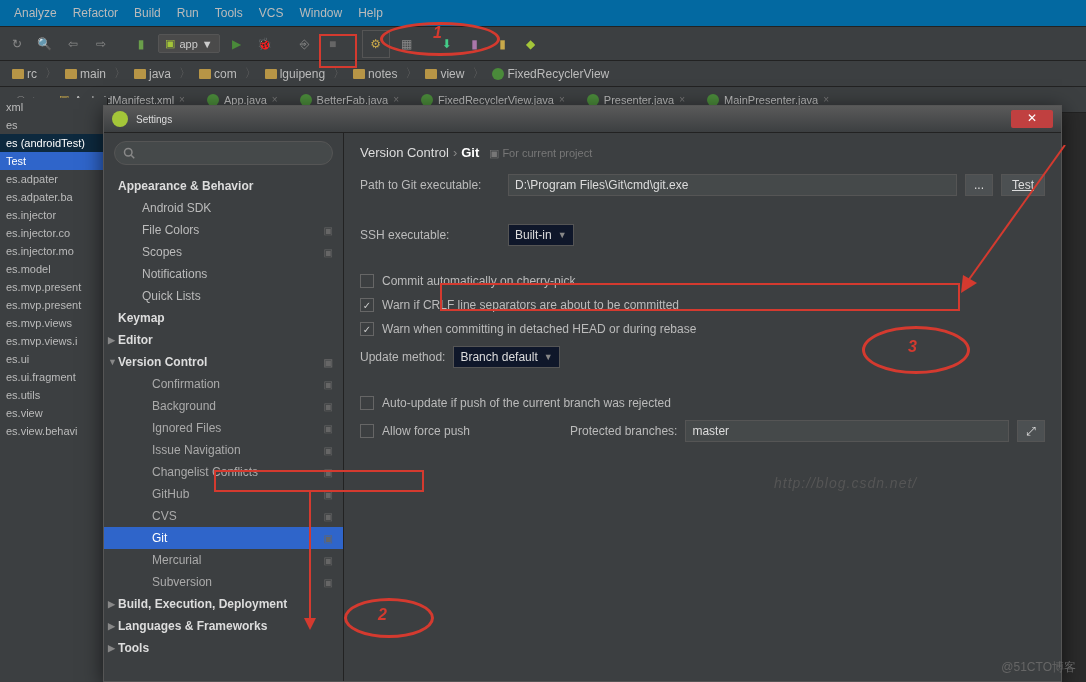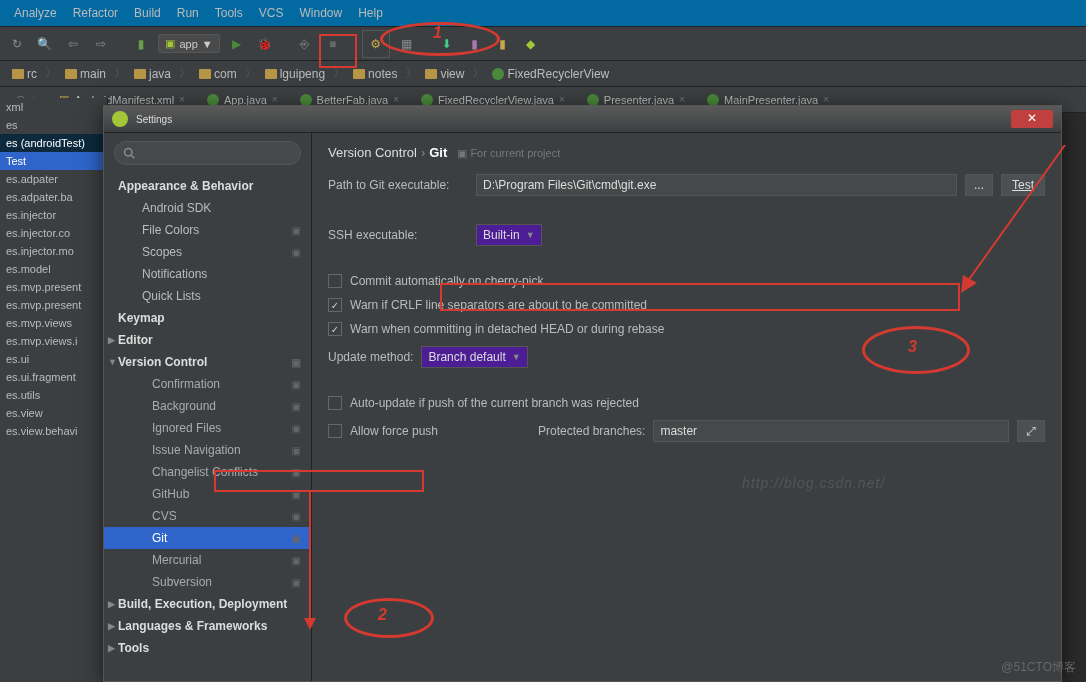--- a/index.html
+++ b/index.html
@@ -22,40 +22,40 @@
 .side-panel { position:absolute; left:0; top:98px; width:108px; background:#3c3f41; bottom:0; border-right:1px solid #222; }
 .side-panel .item { padding:3px 6px; color:#bbb; font-size:11px; white-space:nowrap; overflow:hidden; text-overflow:ellipsis; }
 .side-panel .item.sel1 { background:#0d293e; color:#fff; }
 .side-panel .item.sel2 { background:#2f65ca; color:#fff; }
 .dialog { position:absolute; left:103px; top:105px; right:24px; bottom:0; background:#3c3f41; border:1px solid #555; box-shadow:0 4px 20px rgba(0,0,0,0.6); display:flex; flex-direction:column; }
 .dialog-title { background:linear-gradient(#5a5a5a,#3c3f41); padding:4px 8px; display:flex; align-items:center; border-bottom:1px solid #222; }
 .dialog-title .logo { width:16px; height:16px; background:#a4c639; border-radius:50%; margin-right:8px; }
 .dialog-title .txt { color:#ddd; font-size:10px; flex:1; }
 .dialog-title .close { background:#c04040; color:#fff; width:42px; height:18px; text-align:center; line-height:16px; border-radius:2px; font-size:12px; cursor:pointer; }
 .dialog-body { flex:1; display:flex; }
-.settings-nav { width:208px; border-right:1px solid #222; display:flex; flex-direction:column; padding-top:8px; }
+.settings-nav { width:240px; border-right:1px solid #222; display:flex; flex-direction:column; padding-top:8px; }
 .search-box { margin:0 10px 10px; background:#45494a; border:1px solid #555; border-radius:12px; height:24px; display:flex; align-items:center; padding:0 8px; }
 .search-box svg { width:12px; height:12px; }
 .nav-item { padding:4px 10px 4px 24px; color:#bbb; cursor:pointer; position:relative; font-size:12px; display:flex; align-items:center; }
 .nav-item.hdr { font-weight:bold; color:#ddd; padding-left:14px; }
 .nav-item.hdr .arrow { position:absolute; left:4px; color:#888; font-size:9px; }
 .nav-item.child { padding-left:38px; }
 .nav-item.child2 { padding-left:48px; color:#aaa; }
 .nav-item.sel { background:#2f65ca; color:#fff; }
 .nav-item .cp { margin-left:auto; color:#666; font-size:10px; }
 .settings-content { flex:1; padding:12px 16px; color:#bbb; position:relative; }
 .crumb-row { margin-bottom:14px; color:#ddd; font-size:13px; }
 .crumb-row .sep2 { color:#888; margin:0 4px; }
 .crumb-row .cp2 { color:#777; font-size:11px; margin-left:6px; }
 .form-row { display:flex; align-items:center; margin-bottom:28px; gap:8px; }
 .form-row label { color:#bbb; font-size:12px; }
 .text-input { background:#45494a; border:1px solid #555; color:#ddd; padding:3px 6px; font-size:12px; height:22px; }
 .btn { background:#4c5052; border:1px solid #555; color:#ddd; padding:3px 10px; font-size:12px; cursor:pointer; height:22px; }
 .btn.small { width:28px; padding:0; text-align:center; }
-.select-c { background:#4c1d95; border:1px solid #555; color:#ddd; padding:2px 6px; font-size:12px; height:22px; display:flex; align-items:center; gap:6px; }
+.select-c { background:#0f172a; border:1px solid #555; color:#ddd; padding:2px 6px; font-size:12px; height:22px; display:flex; align-items:center; gap:6px; }
 .select-c .dd { color:#888; font-size:9px; }
 .chk-row { display:flex; align-items:center; gap:8px; margin-bottom:10px; }
 .chk { width:14px; height:14px; border:1px solid #666; background:#3c3f41; display:flex; align-items:center; justify-content:center; color:#ccc; font-size:10px; }
 .red-box { border:2px solid #d43a2f; position:absolute; pointer-events:none; }
 .red-ellipse { border:3px solid #d43a2f; border-radius:50%; position:absolute; pointer-events:none; }
 .red-num { position:absolute; color:#d43a2f; font-weight:bold; font-size:16px; font-style:italic; pointer-events:none; }
 .red-arrow { position:absolute; pointer-events:none; }
 .watermark { position:absolute; left:430px; top:342px; color:#555; font-size:14px; font-style:italic; letter-spacing:1px; pointer-events:none; }
 .wm2 { position:absolute; right:10px; bottom:6px; color:#666; font-size:12px; }
 </style>

